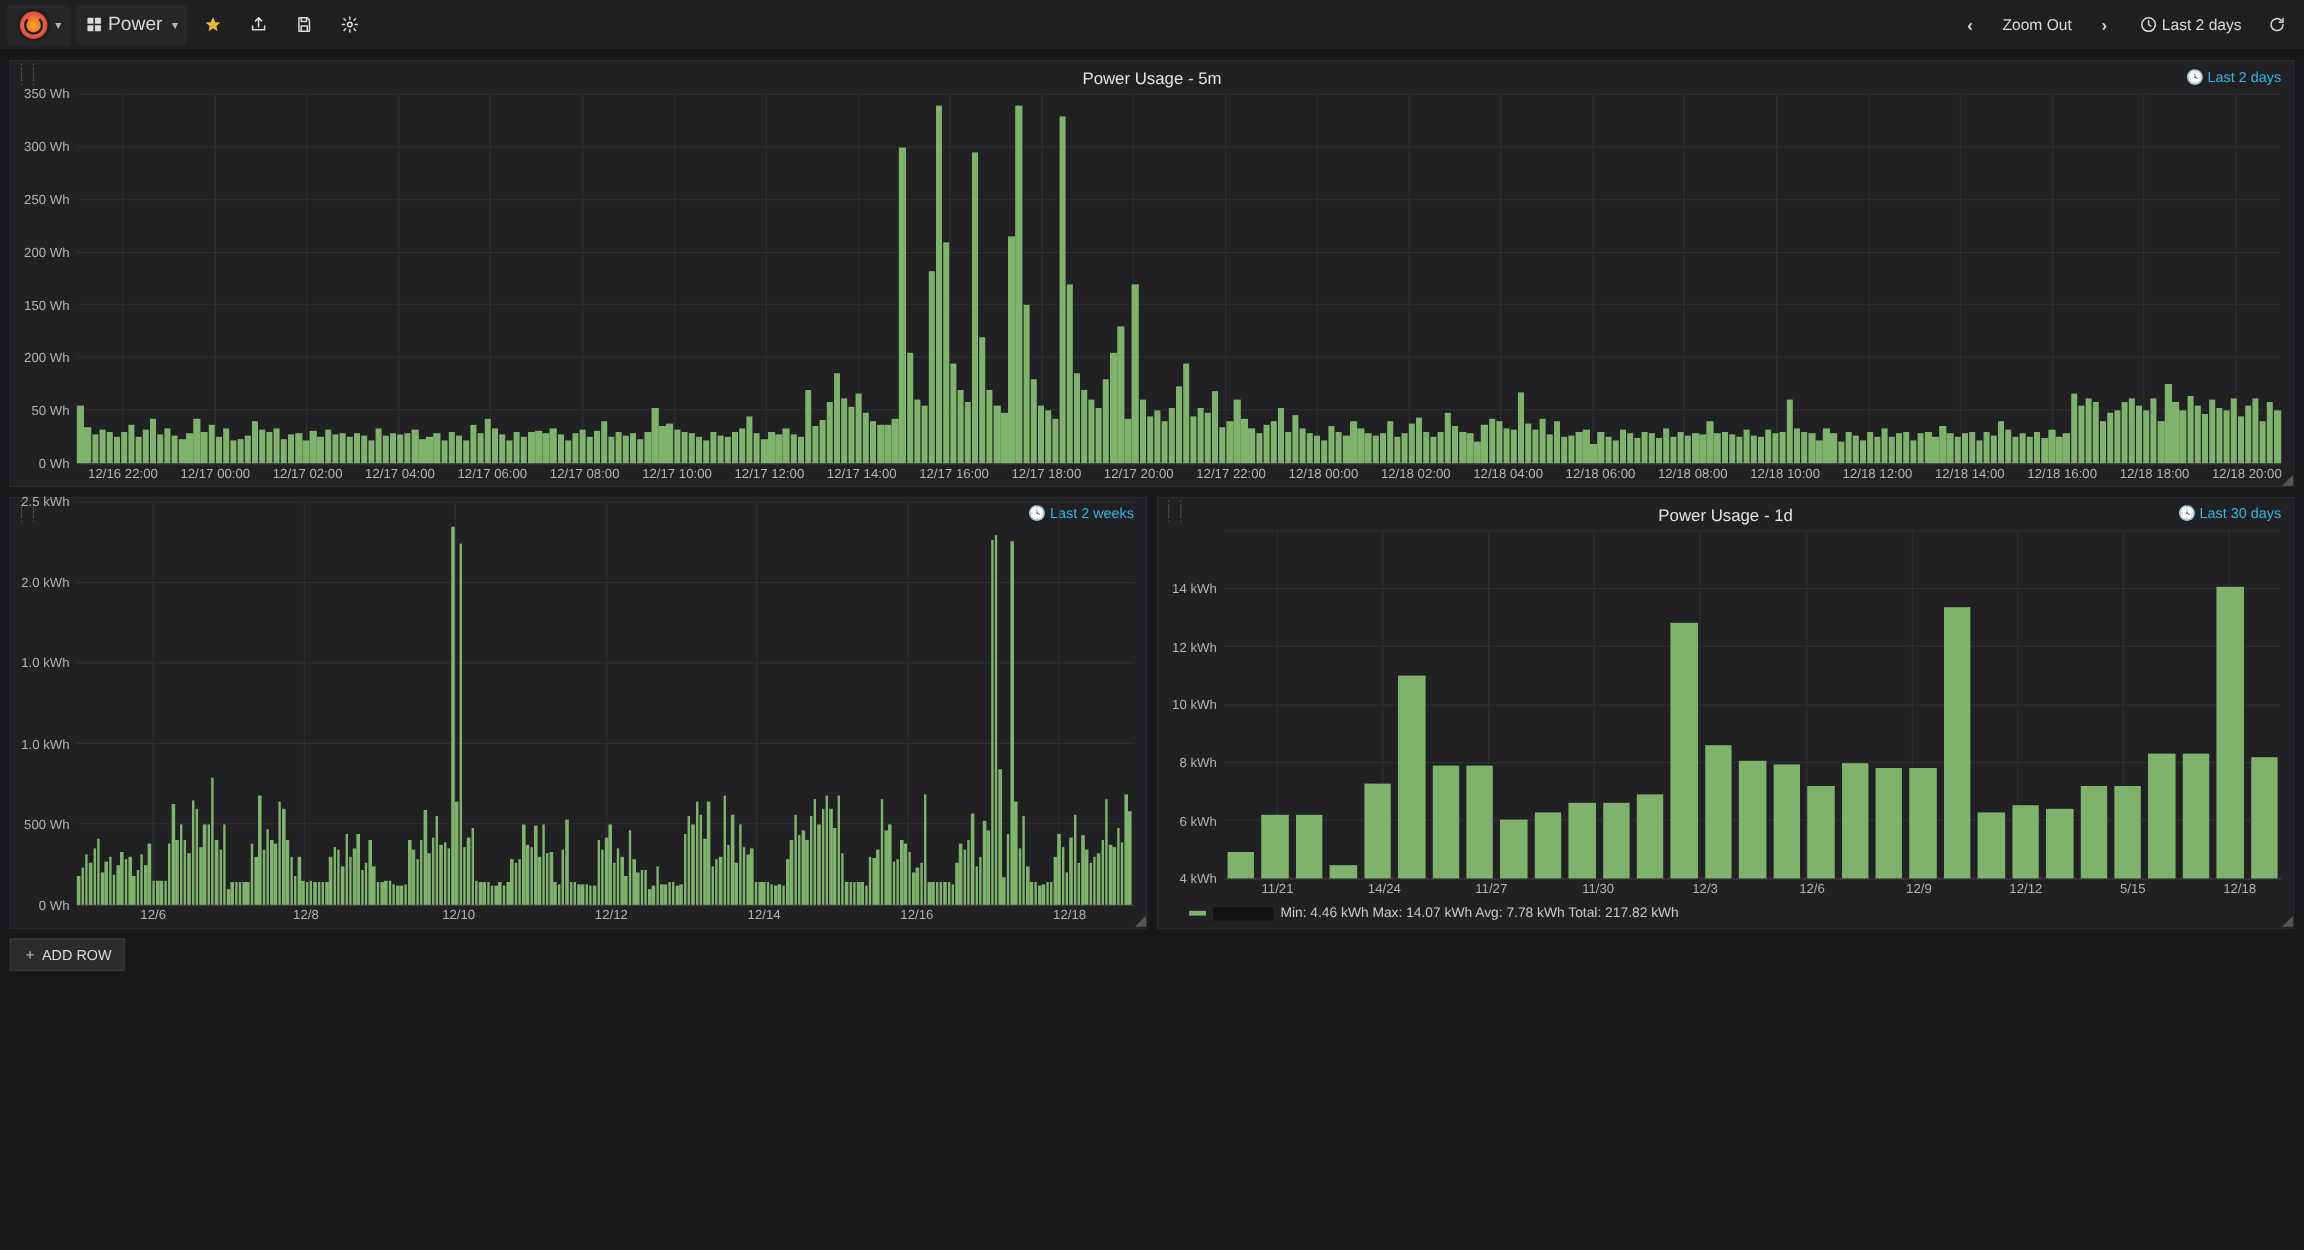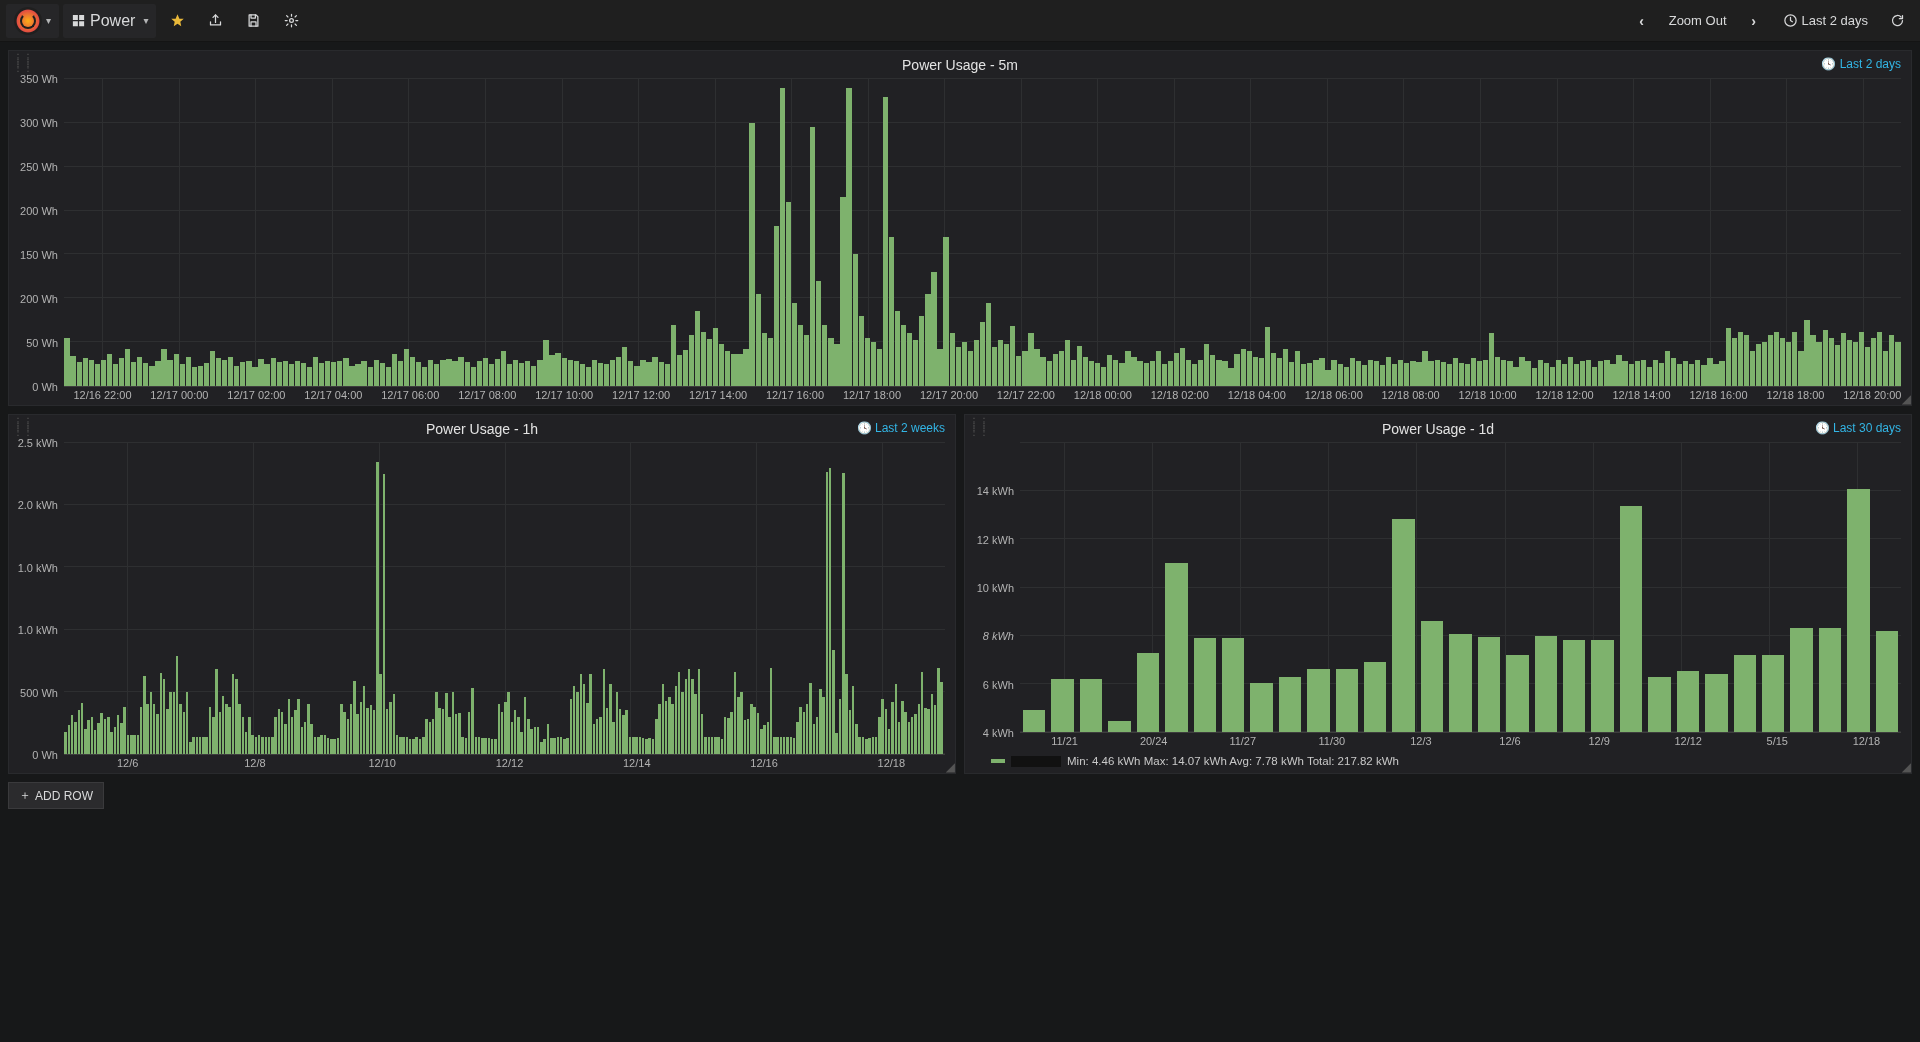--- a/index.html
+++ b/index.html
@@ -657,21 +657,20 @@
           <div class="xlabel">12/18 18:00</div>
           <div class="xlabel">12/18 20:00</div>
         </div>
       <div class="panel-resize">◢</div>
     </div>
   </div>
 
   <div class="row">
     <div class="panel" style="flex:1; height:360px;">
       <div class="drag-handle">⋮⋮<br>⋮⋮<br>⋮⋮</div>
-      <div class="panel-title">Power Usage - 1h</div>
       <div class="panel-range">
         <span class="clk">🕓</span><span>Last 2 weeks</span>
       </div>
       <div class="plot-wrap">
         <div class="yaxis">
             <div class="tick" style="bottom: 0%;">0 Wh</div>
             <div class="tick" style="bottom: 20%;">500 Wh</div>
             <div class="tick" style="bottom: 40%;">1.0 kWh</div>
             <div class="tick" style="bottom: 60%;">1.0 kWh</div>
             <div class="tick" style="bottom: 80%;">2.0 kWh</div>
@@ -978,21 +977,21 @@
     <div class="panel" style="flex:1; height:360px;">
       <div class="drag-handle">⋮⋮<br>⋮⋮<br>⋮⋮</div>
       <div class="panel-title">Power Usage - 1d</div>
       <div class="panel-range">
         <span class="clk">🕓</span><span>Last 30 days</span>
       </div>
       <div class="plot-wrap">
         <div class="yaxis">
             <div class="tick" style="bottom: 0%;">4 kWh</div>
             <div class="tick" style="bottom: 16.6667%;">6 kWh</div>
-            <div class="tick" style="bottom: 33.3333%; font-style: italic;">8 kWh</div>
+            <div class="tick" style="bottom: 33.3333%;">8 kWh</div>
             <div class="tick" style="bottom: 50%;">10 kWh</div>
             <div class="tick" style="bottom: 66.6667%;">12 kWh</div>
             <div class="tick" style="bottom: 83.3333%;">14 kWh</div>
             <div class="tick" style="bottom: 100%;"></div>
           </div>
         <div class="plot">
             <div class="hgrid" style="bottom: 0%;"></div>
             <div class="hgrid" style="bottom: 16.6667%;"></div>
             <div class="hgrid" style="bottom: 33.3333%;"></div>
             <div class="hgrid" style="bottom: 50%;"></div>
@@ -1039,21 +1038,21 @@
               <div class="bar" style="height: 26.6667%;"></div>
               <div class="bar" style="height: 35.8333%;"></div>
               <div class="bar" style="height: 35.8333%;"></div>
               <div class="bar" style="height: 83.9167%;"></div>
               <div class="bar" style="height: 35%;"></div>
             </div>
           </div>
       </div>
       <div class="xaxis">
           <div class="xlabel">11/21</div>
-          <div class="xlabel">20/24</div>
+          <div class="xlabel">14/24</div>
           <div class="xlabel">11/27</div>
           <div class="xlabel">11/30</div>
           <div class="xlabel">12/3</div>
           <div class="xlabel">12/6</div>
           <div class="xlabel">12/9</div>
           <div class="xlabel">12/12</div>
           <div class="xlabel">5/15</div>
           <div class="xlabel">12/18</div>
         </div>
       <div class="legend">

